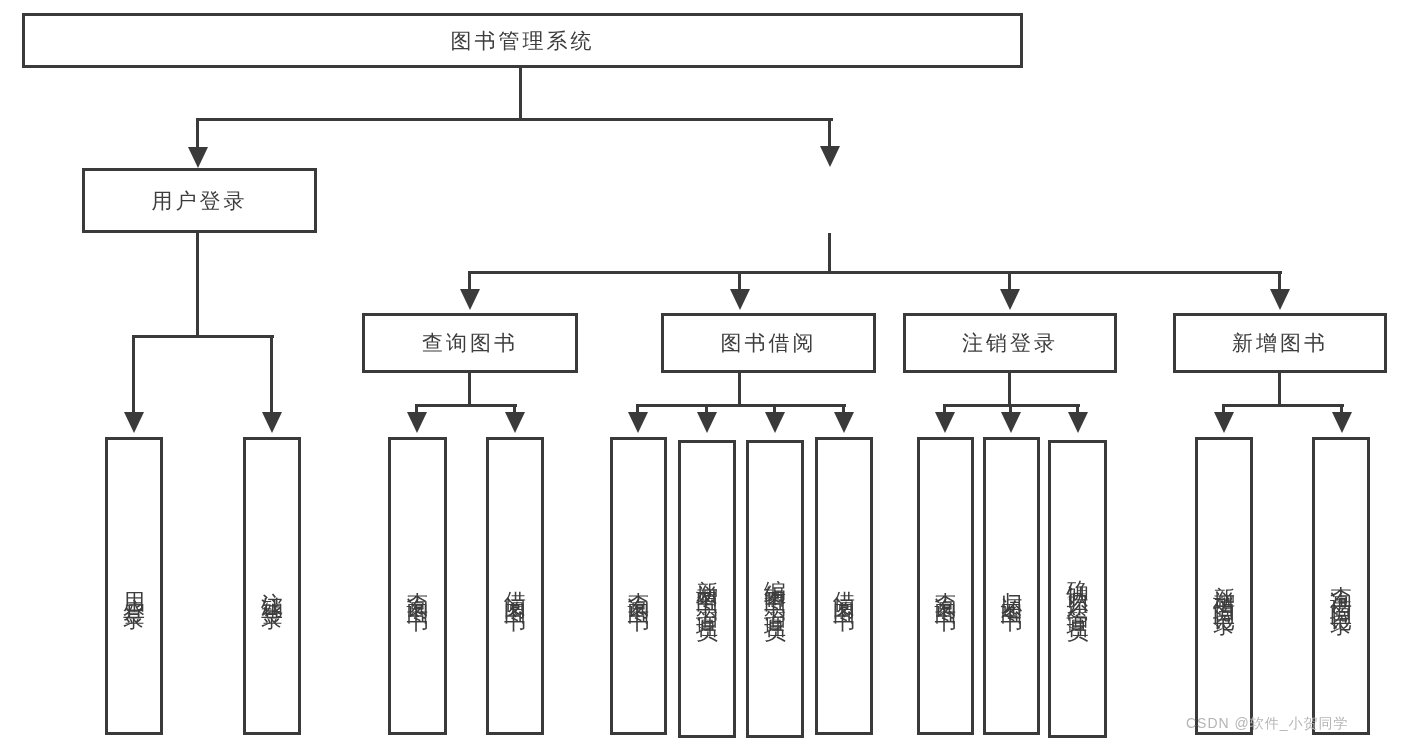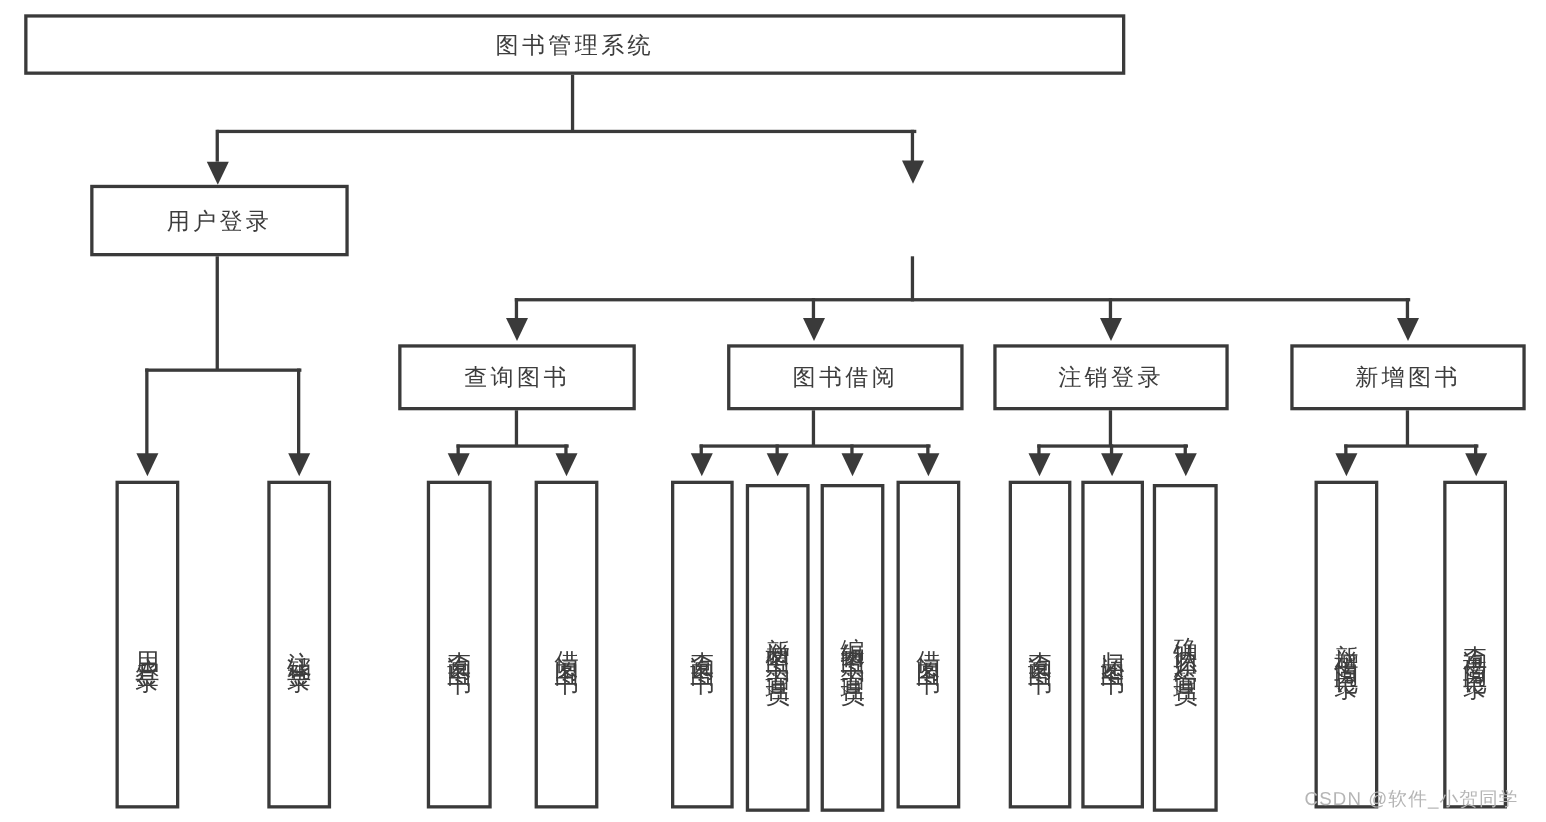--- a/index.html
+++ b/index.html
@@ -8,21 +8,21 @@
   .canvas{position:relative;width:1405px;height:747px;background:var(--background,#fff);overflow:hidden}
   .node{position:absolute;border:3px solid var(--line,#3a3a3a);background:#fff;
         display:flex;align-items:center;justify-content:center;color:var(--text,#3d3d3d)}
   .hnode{font-size:21px;letter-spacing:3px;white-space:nowrap}
   .vnode span{writing-mode:vertical-rl;text-orientation:mixed;font-size:22px;
               letter-spacing:6px;line-height:1;white-space:nowrap}
   .line{position:absolute;background:var(--line,#3a3a3a)}
   .arrow{position:absolute;width:0;height:0;
          border-left:10px solid transparent;border-right:10px solid transparent;
          border-top:21px solid var(--line,#3a3a3a)}
-  .watermark{position:absolute;font-size:17px;color:var(--watermark,#b5b5b5);
+  .watermark{position:absolute;font-size:14px;color:var(--watermark,#b5b5b5);
              letter-spacing:1px;white-space:nowrap}
 </style>
 </head>
 <body>
 
 <div class="canvas">
 
   <div class="node hnode" style="left:22px;top:13px;width:1001px;height:55px">
     <span>图书管理系统</span>
   </div>

